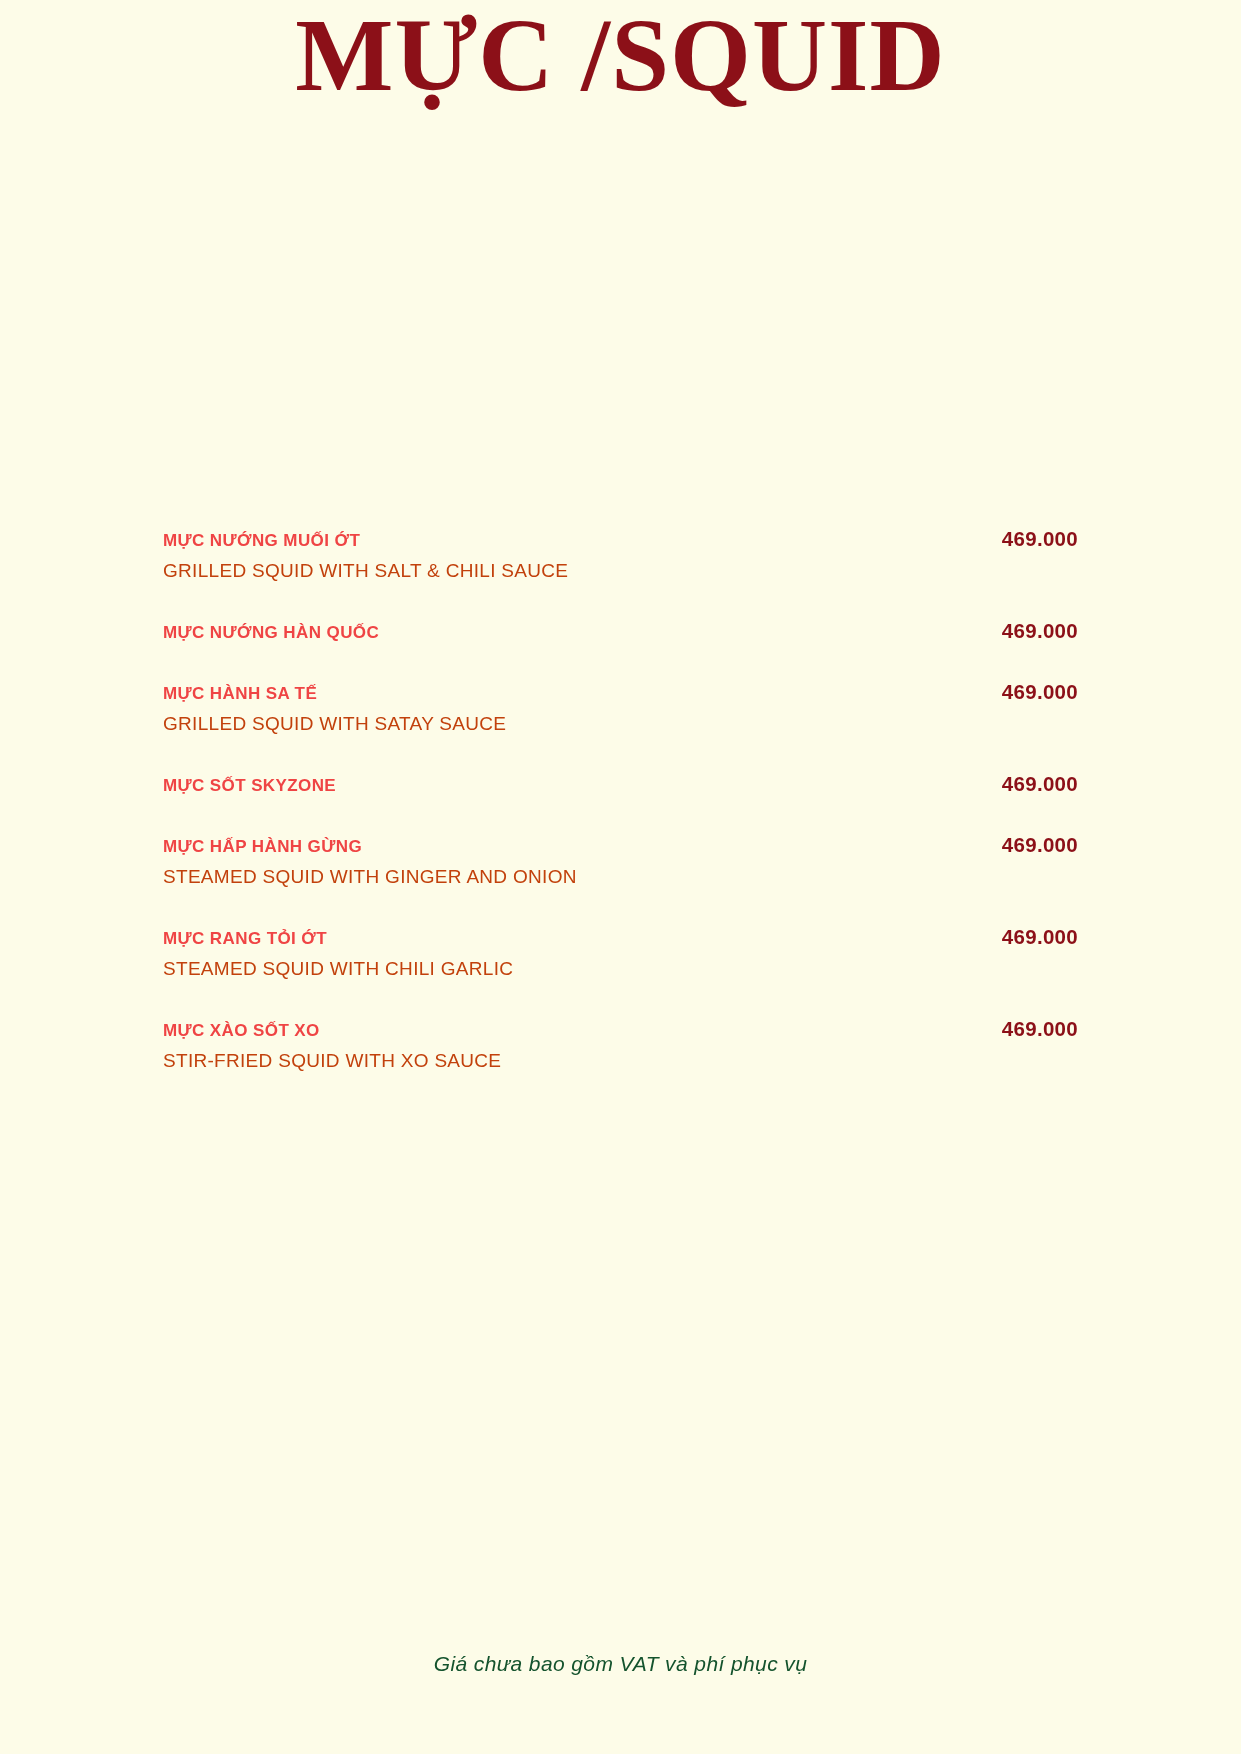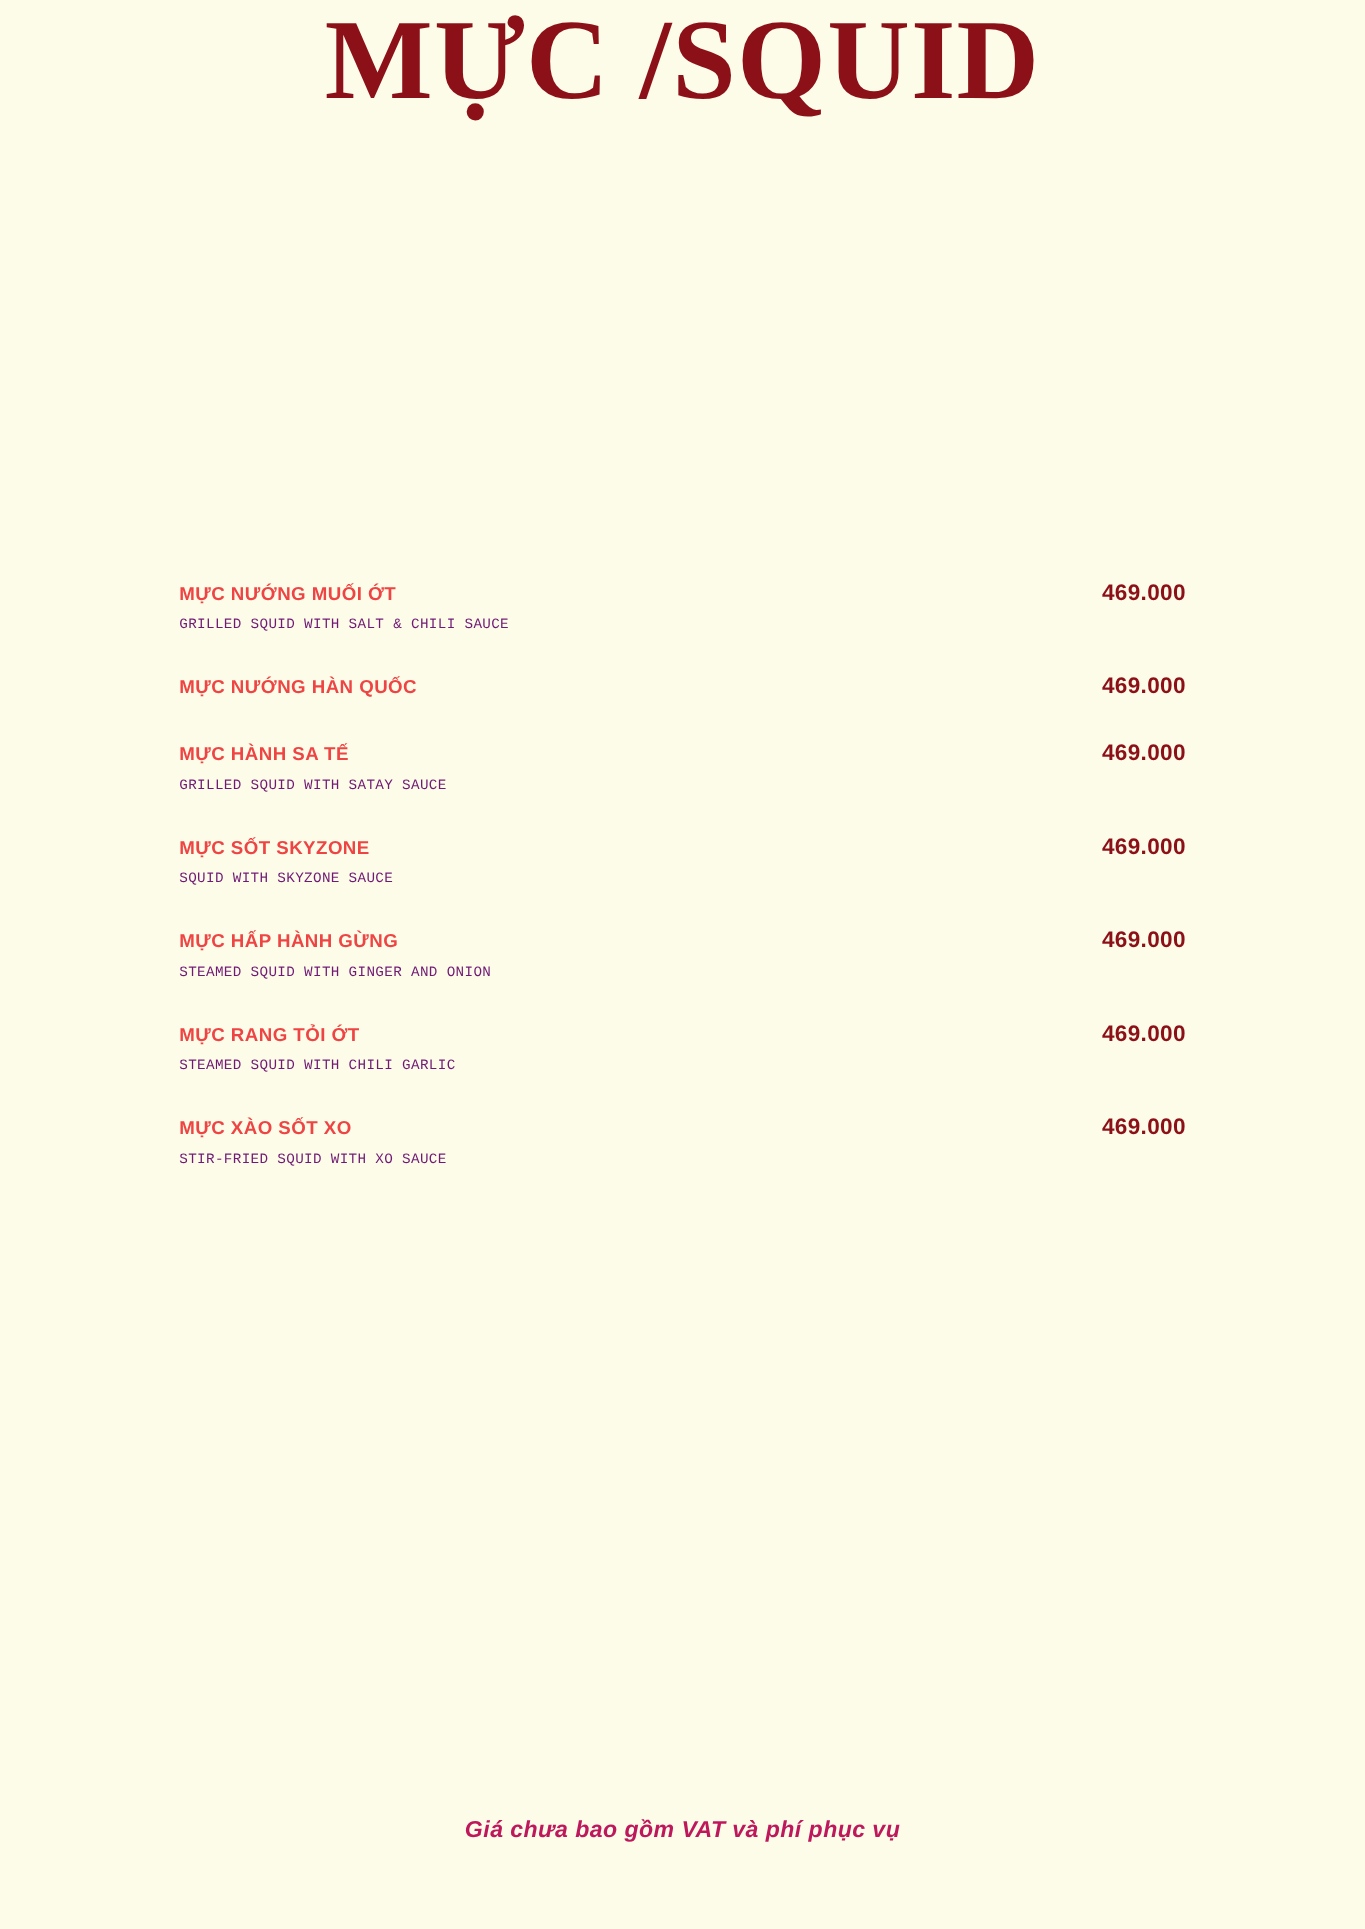--- a/index.html
+++ b/index.html
@@ -56,35 +56,33 @@
     white-space: nowrap;
   }
   .item-price {
     font-size: 20.5px;
     font-weight: bold;
     letter-spacing: 0.3px;
     color: #8C1018;
     white-space: nowrap;
   }
   .item-desc {
-    font-size: 13px;
+    font-size: 19px;
     font-weight: 400;
     letter-spacing: 0.3px;
-    color: #701a75;
+    color: #c2410c;
     margin-top: 9px;
-    font-family: Liberation Mono, monospace;
   }
   .footer {
     position: absolute;
     left: 0;
     right: 0;
     bottom: 78px;
     text-align: center;
-    color: #be185d;
-    font-weight: bold;
+    color: #14532d;
   }
   .footer-vn {
     font-size: 21px;
     font-style: italic;
     letter-spacing: 0.4px;
   }
   .footer-en {
     font-size: 16px;
     font-style: italic;
     letter-spacing: 0.3px;
@@ -121,21 +119,20 @@
         <span class="item-price">469.000</span>
       </div>
       <div class="item-desc">GRILLED SQUID WITH SATAY SAUCE</div>
     </li>
 
     <li class="menu-item">
       <div class="item-row">
         <span class="item-name">MỰC SỐT SKYZONE</span>
         <span class="item-price">469.000</span>
       </div>
-      <div class="item-desc">SQUID WITH SKYZONE SAUCE</div>
     </li>
 
     <li class="menu-item">
       <div class="item-row">
         <span class="item-name">MỰC  HẤP HÀNH GỪNG</span>
         <span class="item-price">469.000</span>
       </div>
       <div class="item-desc">STEAMED SQUID WITH GINGER AND ONION</div>
     </li>
 

